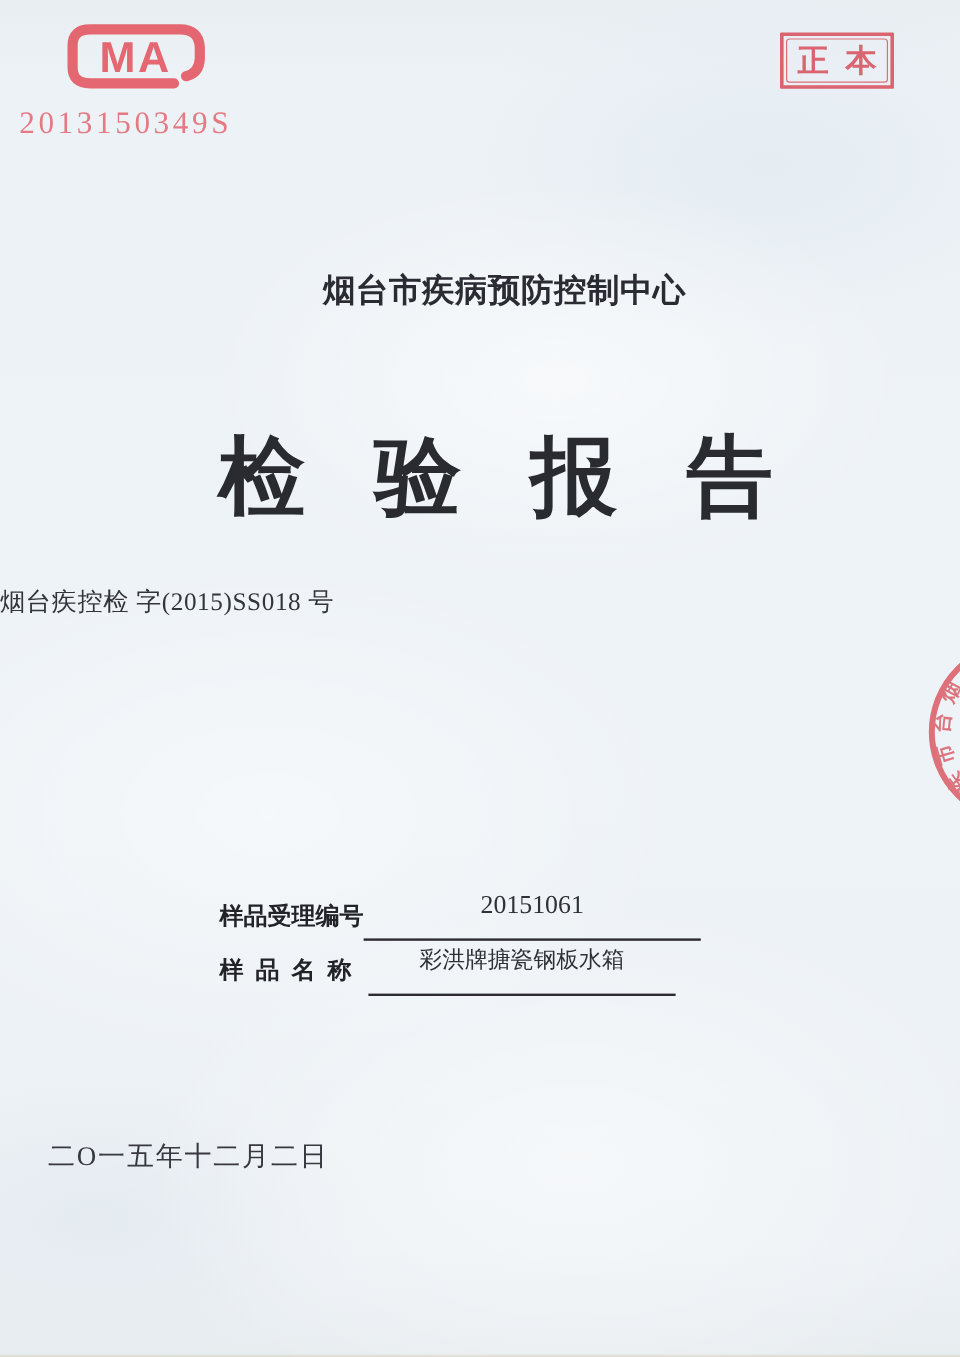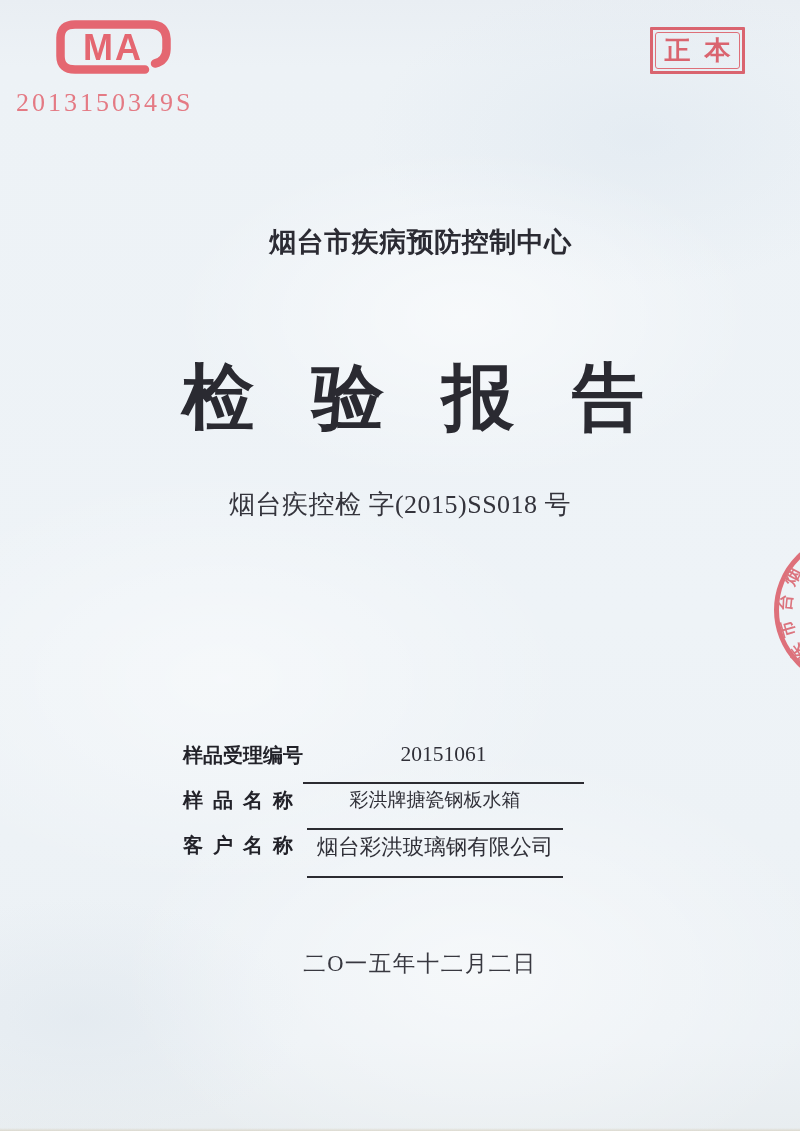--- a/index.html
+++ b/index.html
@@ -117,41 +117,40 @@
     font-weight: bold;
     letter-spacing: 58px;
     padding-left: 84px;
     color: #2a2a31;
     white-space: nowrap;
   }
   .doc-number {
     position: absolute;
     top: 487px; left: 0;
     width: 100%;
-    text-align: center;
-    font-size: 26px;
+    text-align: left;
+    font-size: 21px;
     letter-spacing: 0.5px;
     color: #34343c;
   }
   .date-line {
     position: absolute;
     top: 948px; left: 40px;
     width: 760px;
-    text-align: center;
     font-size: 22.5px;
     letter-spacing: 1.5px;
     color: #383840;
   }
 
   
   .field-row {
     position: absolute;
     left: 183px;
     display: flex;
-    align-items: flex-start;
+    align-items: center;
     white-space: nowrap;
   }
   .row-1 { top: 742px; }
   .row-2 { top: 787px; }
   .row-3 { top: 832px; }
   .field-label {
     font-size: 20px;
     font-weight: bold;
     color: #222229;
     word-spacing: 5px;
@@ -204,20 +203,16 @@
   <div class="field-row row-1">
     <span class="field-label">样品受理编号</span>
     <span class="field-line">20151061</span>
   </div>
 
   <div class="field-row row-2">
     <span class="field-label">样 品 名 称</span>
     <span class="field-line">彩洪牌搪瓷钢板水箱</span>
   </div>
 
-  <div class="field-row row-3">
-    <span class="field-label">客 户 名 称</span>
-    <span class="field-line">烟台彩洪玻璃钢有限公司</span>
-  </div>
 
   <div class="date-line">二O一五年十二月二日</div>
 
 </div>
 
 </body></html>

